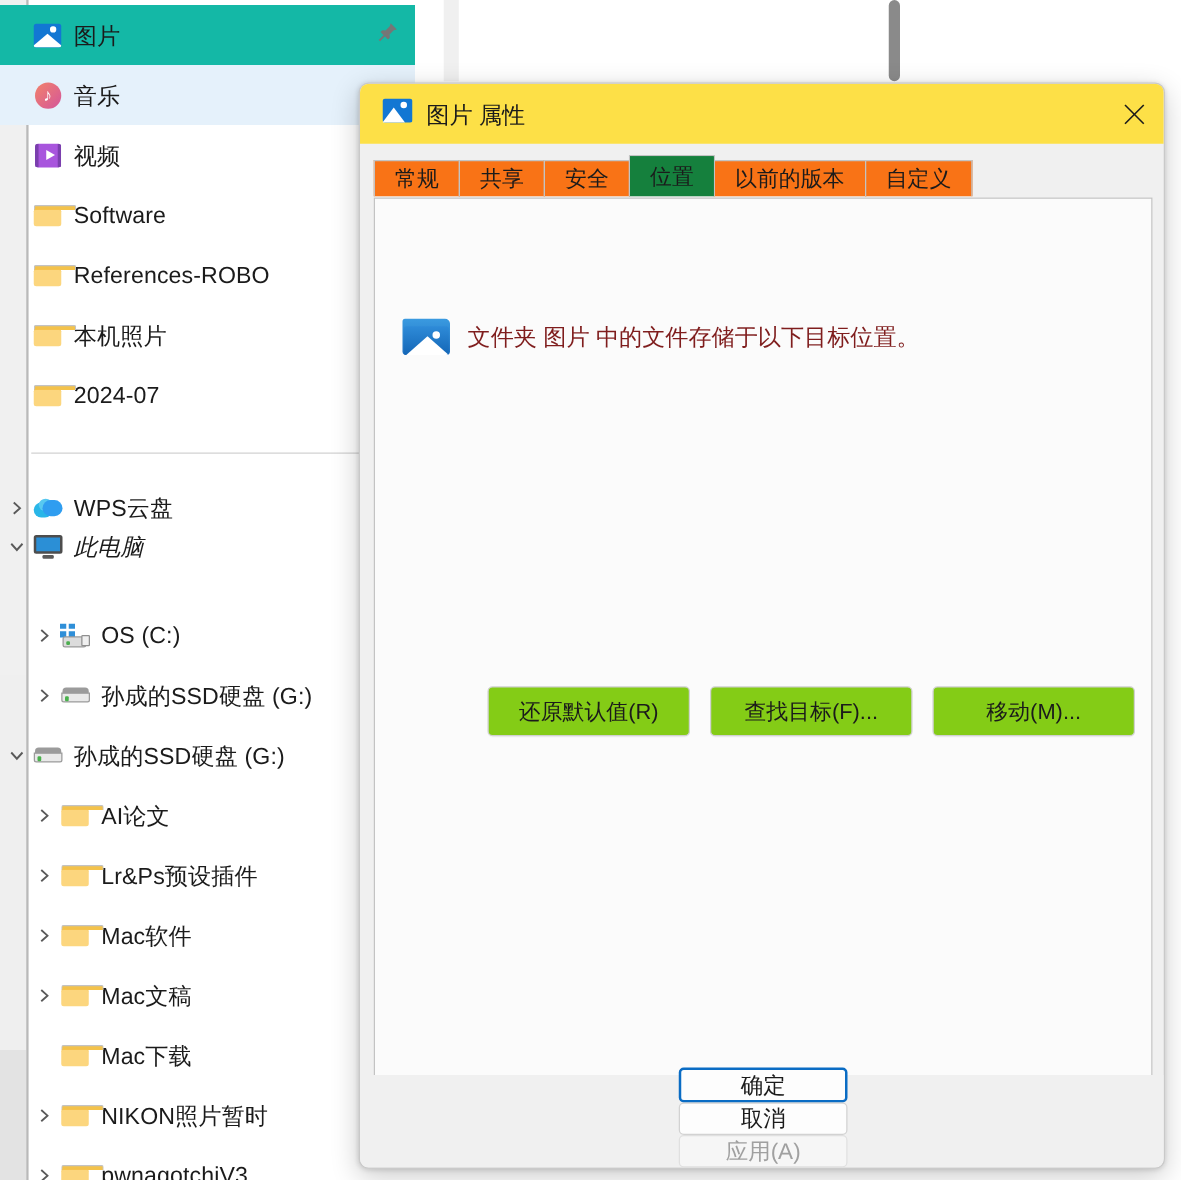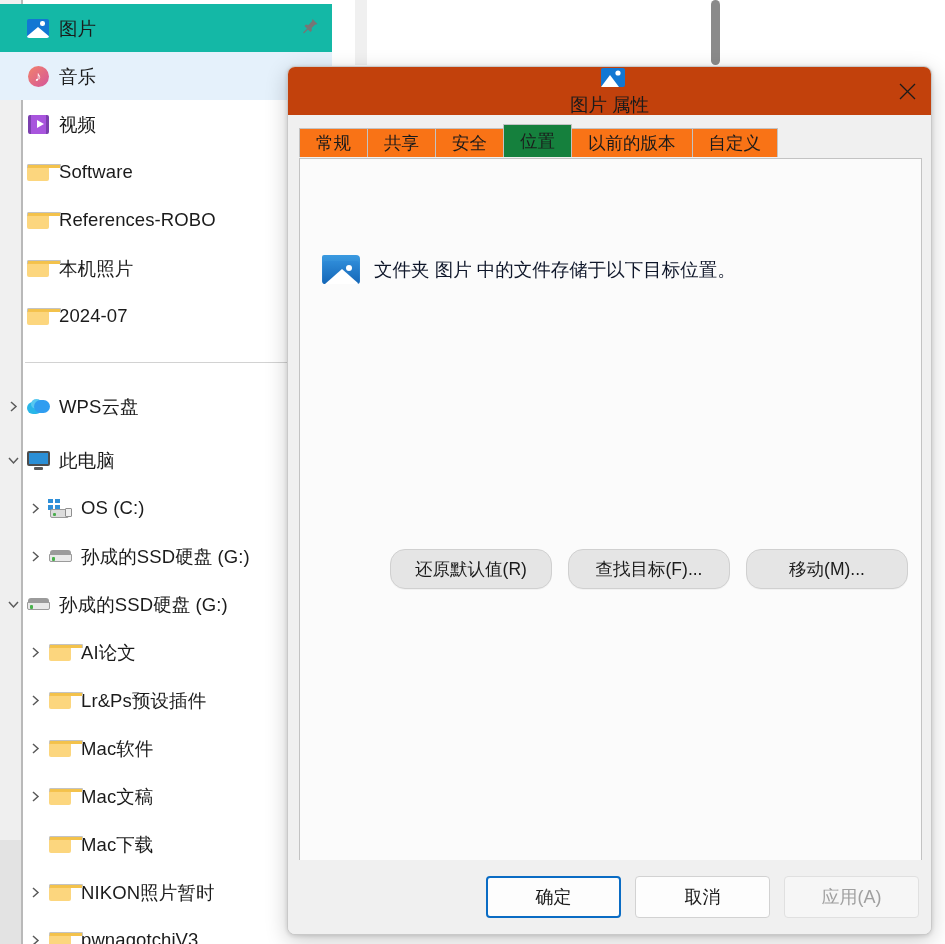--- a/index.html
+++ b/index.html
@@ -190,22 +190,22 @@
   
   .dialog {
     position: absolute; left: 287px; top: 66px; width: 645px; height: 869px;
     background: #f0f0f0;
     border: 1px solid #c9c9c9;
     border-radius: 8px;
     box-shadow: 0 6px 22px rgba(0,0,0,.20), 0 1px 4px rgba(0,0,0,.14);
     overflow: hidden;
   }
   .title-bar {
-    position: relative; height: 48px; background: #c2410c;
-    display: flex; align-items: center; flex-direction: column;
+    position: relative; height: 48px; background: #fde047;
+    display: flex; align-items: center;
   }
   .title-ico { margin-left: 18px; margin-right: 11px; }
   .title-text { font-size: 18.5px; color: #1b1b1b; }
   .close-btn {
     position: absolute; right: 0; top: 0; width: 48px; height: 48px;
     display: flex; align-items: center; justify-content: center;
     color: #1b1b1b; cursor: default;
   }
 
   .tabstrip {
@@ -249,21 +249,21 @@
   }
   .big-folder .bf-dot {
     position: absolute; right: 7px; top: 3.5px; width: 6px; height: 6px;
     border-radius: 50%; background: #ffffff; z-index: 2;
   }
   .big-folder .bf-mt {
     position: absolute; left: 2px; bottom: 0; width: 0; height: 0;
     border-left: 17px solid transparent; border-right: 17px solid transparent;
     border-bottom: 15px solid #ffffff;
   }
-  .desc-1 { font-size: 18.5px; color: #0f172a; padding-top: 4px; }
+  .desc-1 { font-size: 18.5px; color: #7f1d1d; padding-top: 4px; }
 
   .desc-2 {
     position: absolute; left: 74px; top: 206px; width: 530px;
     font-size: 18.5px; color: #1b1b1b; line-height: 30px;
   }
 
   .path-field {
     position: absolute; left: 90px; top: 337px; width: 516px; height: 32px;
     background: #ffffff;
     border: 1px solid #b4b4b4;
@@ -277,31 +277,32 @@
     padding: 0 1px; white-space: nowrap;
     margin-left: 1px;
   }
 
   .btn-row {
     position: absolute; left: 90px; top: 390px; width: 518px;
     display: flex; justify-content: space-between;
   }
   .abtn {
     width: 162px; height: 40px;
-    background: #e5e5e5; border: 1px solid #d0d0d0; border-radius: 15px;
+    background: #84cc16; border: 1px solid #d0d0d0; border-radius: 4px;
     display: flex; align-items: center; justify-content: center;
     font-size: 17.5px; color: #1b1b1b; cursor: default;
     box-shadow: 0 1px 0 rgba(0,0,0,.035);
   }
 
   .bottom-bar {
     position: absolute; left: 0; bottom: 0; width: 643px; height: 74px;
     background: #f0f0f0;
     display: flex; align-items: center; justify-content: flex-end;
     padding-right: 12px;
+    flex-direction: column;
   }
   .dbtn {
     width: 135px; height: 42px; margin-left: 14px;
     background: #fdfdfd; border: 1px solid #d2d2d2; border-radius: 4px;
     display: flex; align-items: center; justify-content: center;
     font-size: 18px; color: #1b1b1b; cursor: default;
   }
   .dbtn.default { border: 2px solid #0a6cc4; }
   .dbtn.disabled { color: #a0a0a0; background: #f6f6f6; border-color: #e0e0e0; }
 </style>
@@ -397,21 +398,21 @@
         </span>
         <span class="nav-icon">
           <span class="cloud-ico">
             <span class="c1"></span>
             <span class="c3"></span>
             <span class="c2"></span>
           </span>
         </span>
         <span class="nav-label">WPS云盘</span>
       </div>
-      <div class="nav-row" style="top: 436px;">
+      <div class="nav-row" style="top: 413px; font-style: italic;">
         <span class="chevron" style="margin-left: 0px;">
           <svg width="11" height="11" viewBox="0 0 11 11">
             <polyline points="1,3 5.5,8 10,3" fill="none" stroke="currentColor" stroke-width="1.5"></polyline>
           </svg>
         </span>
         <span class="nav-icon">
           <span class="pc-ico">
             <span class="scr"></span>
             <span class="stand"></span>
           </span>

